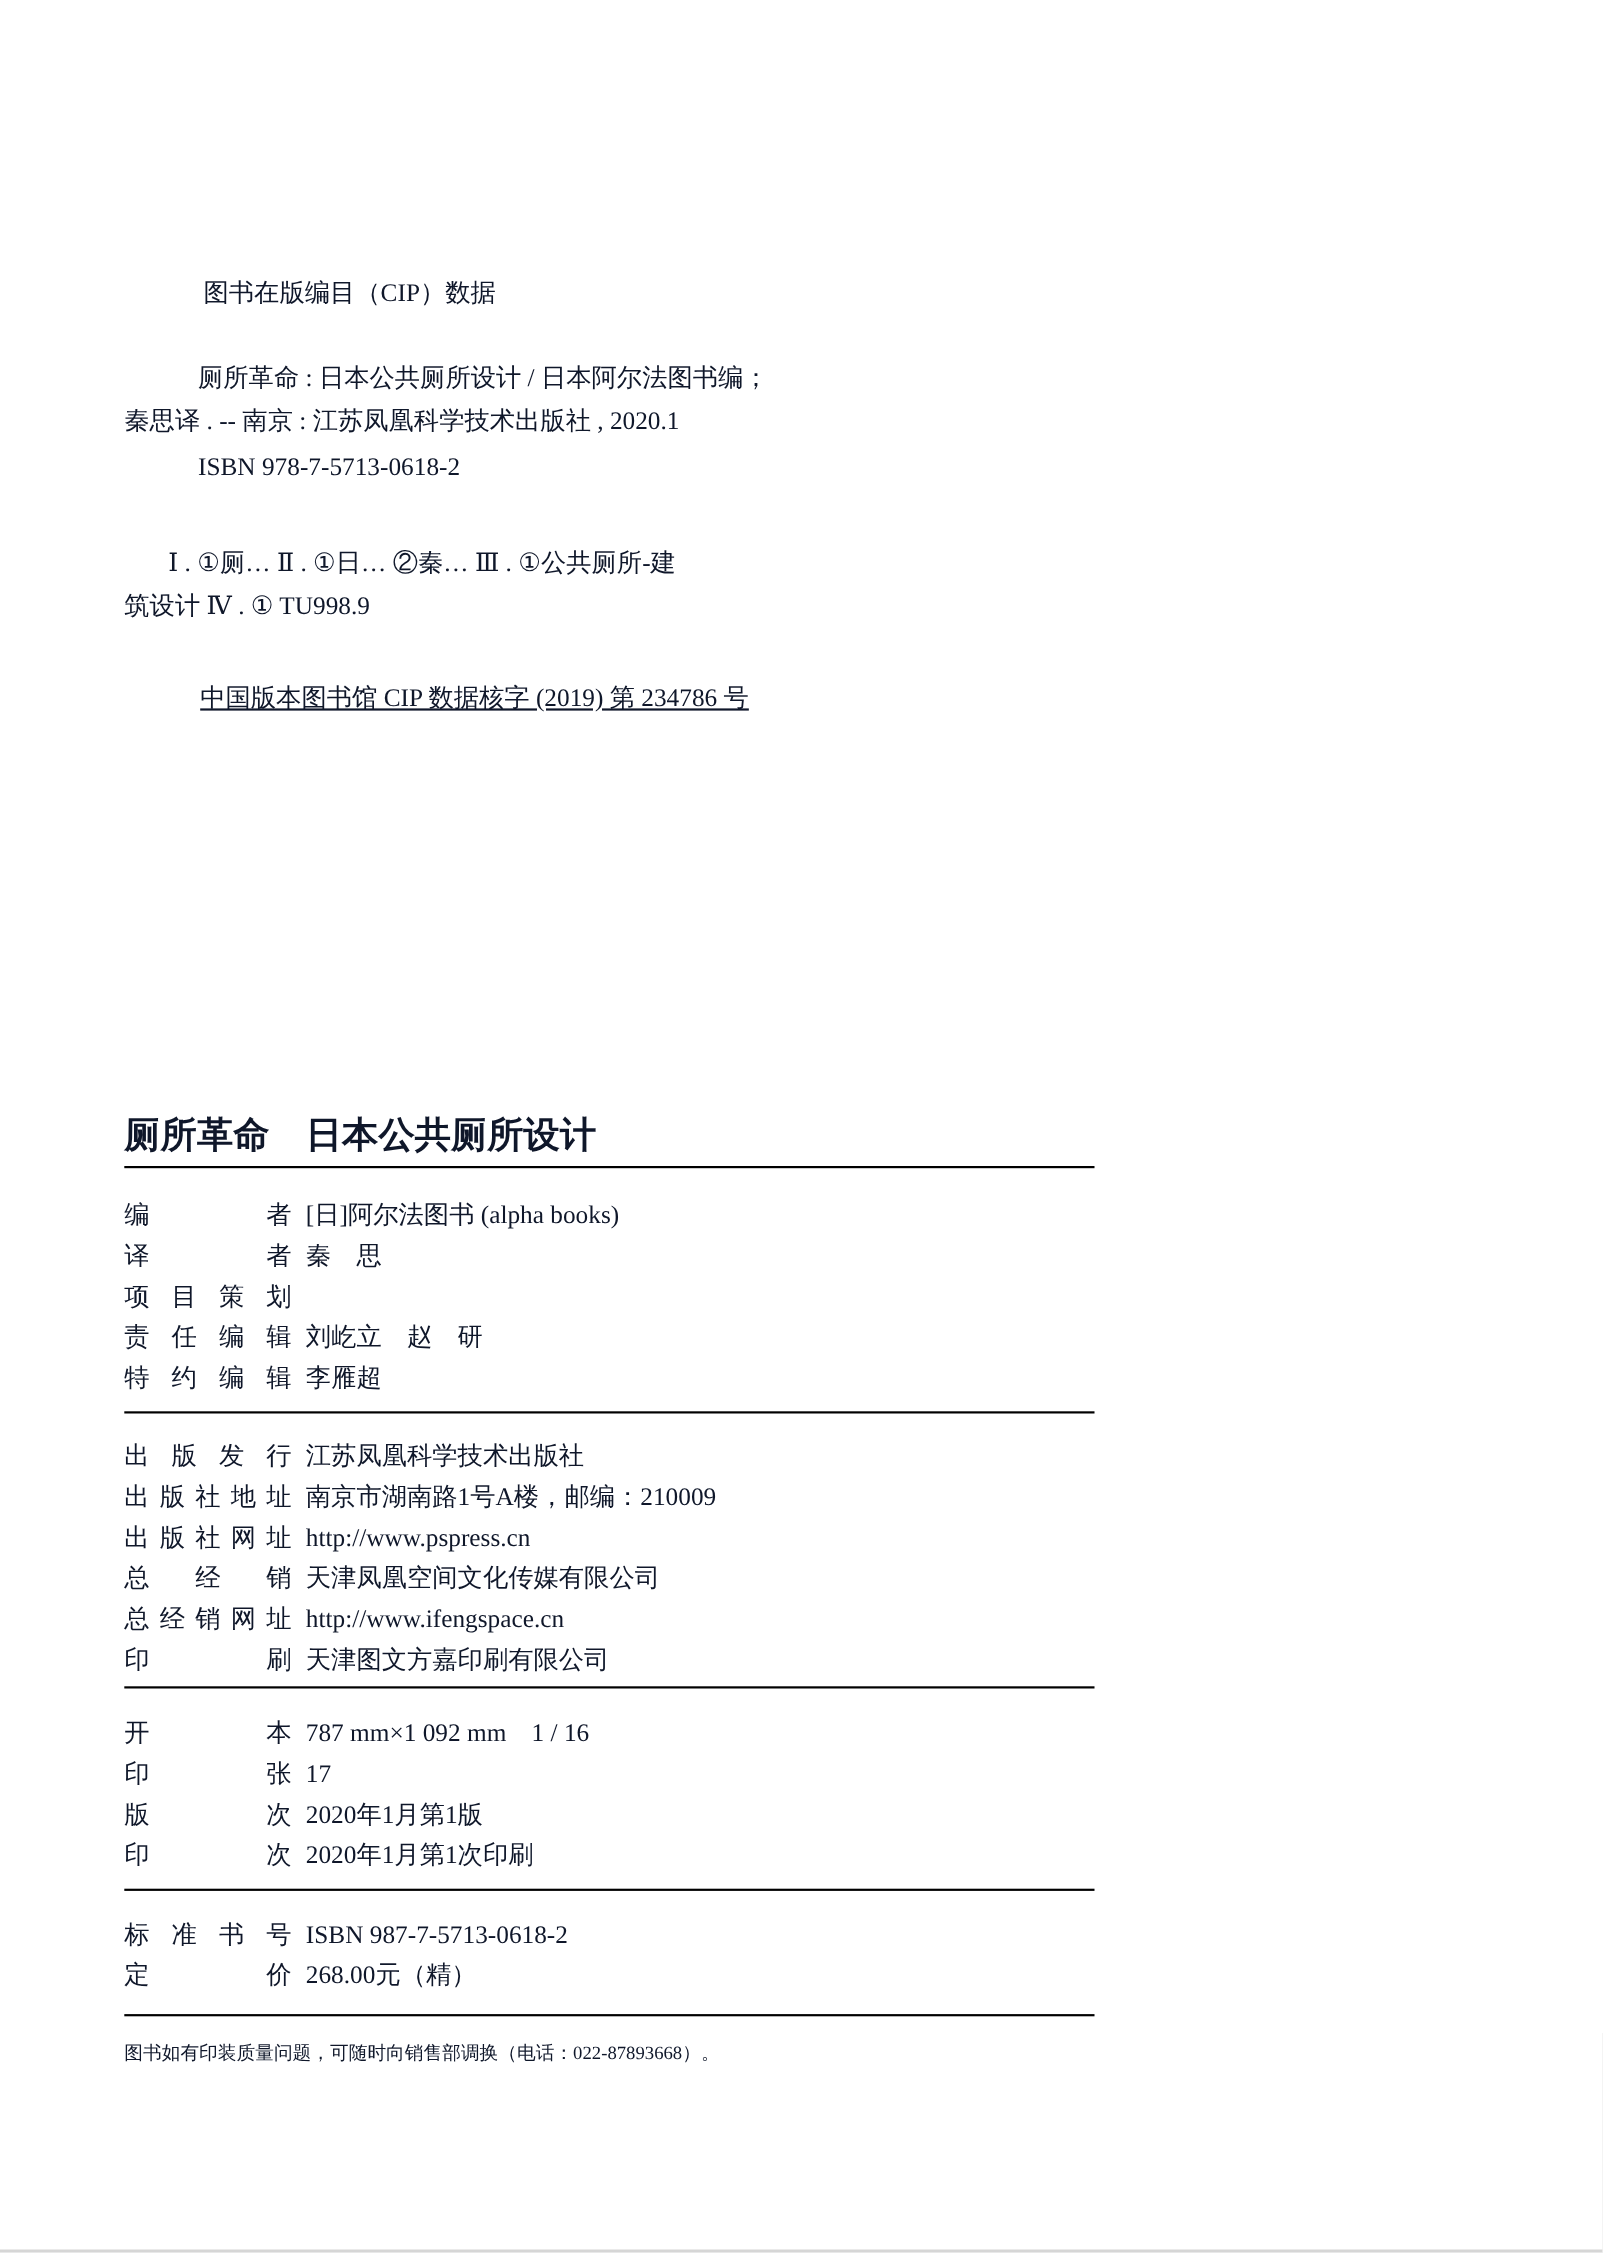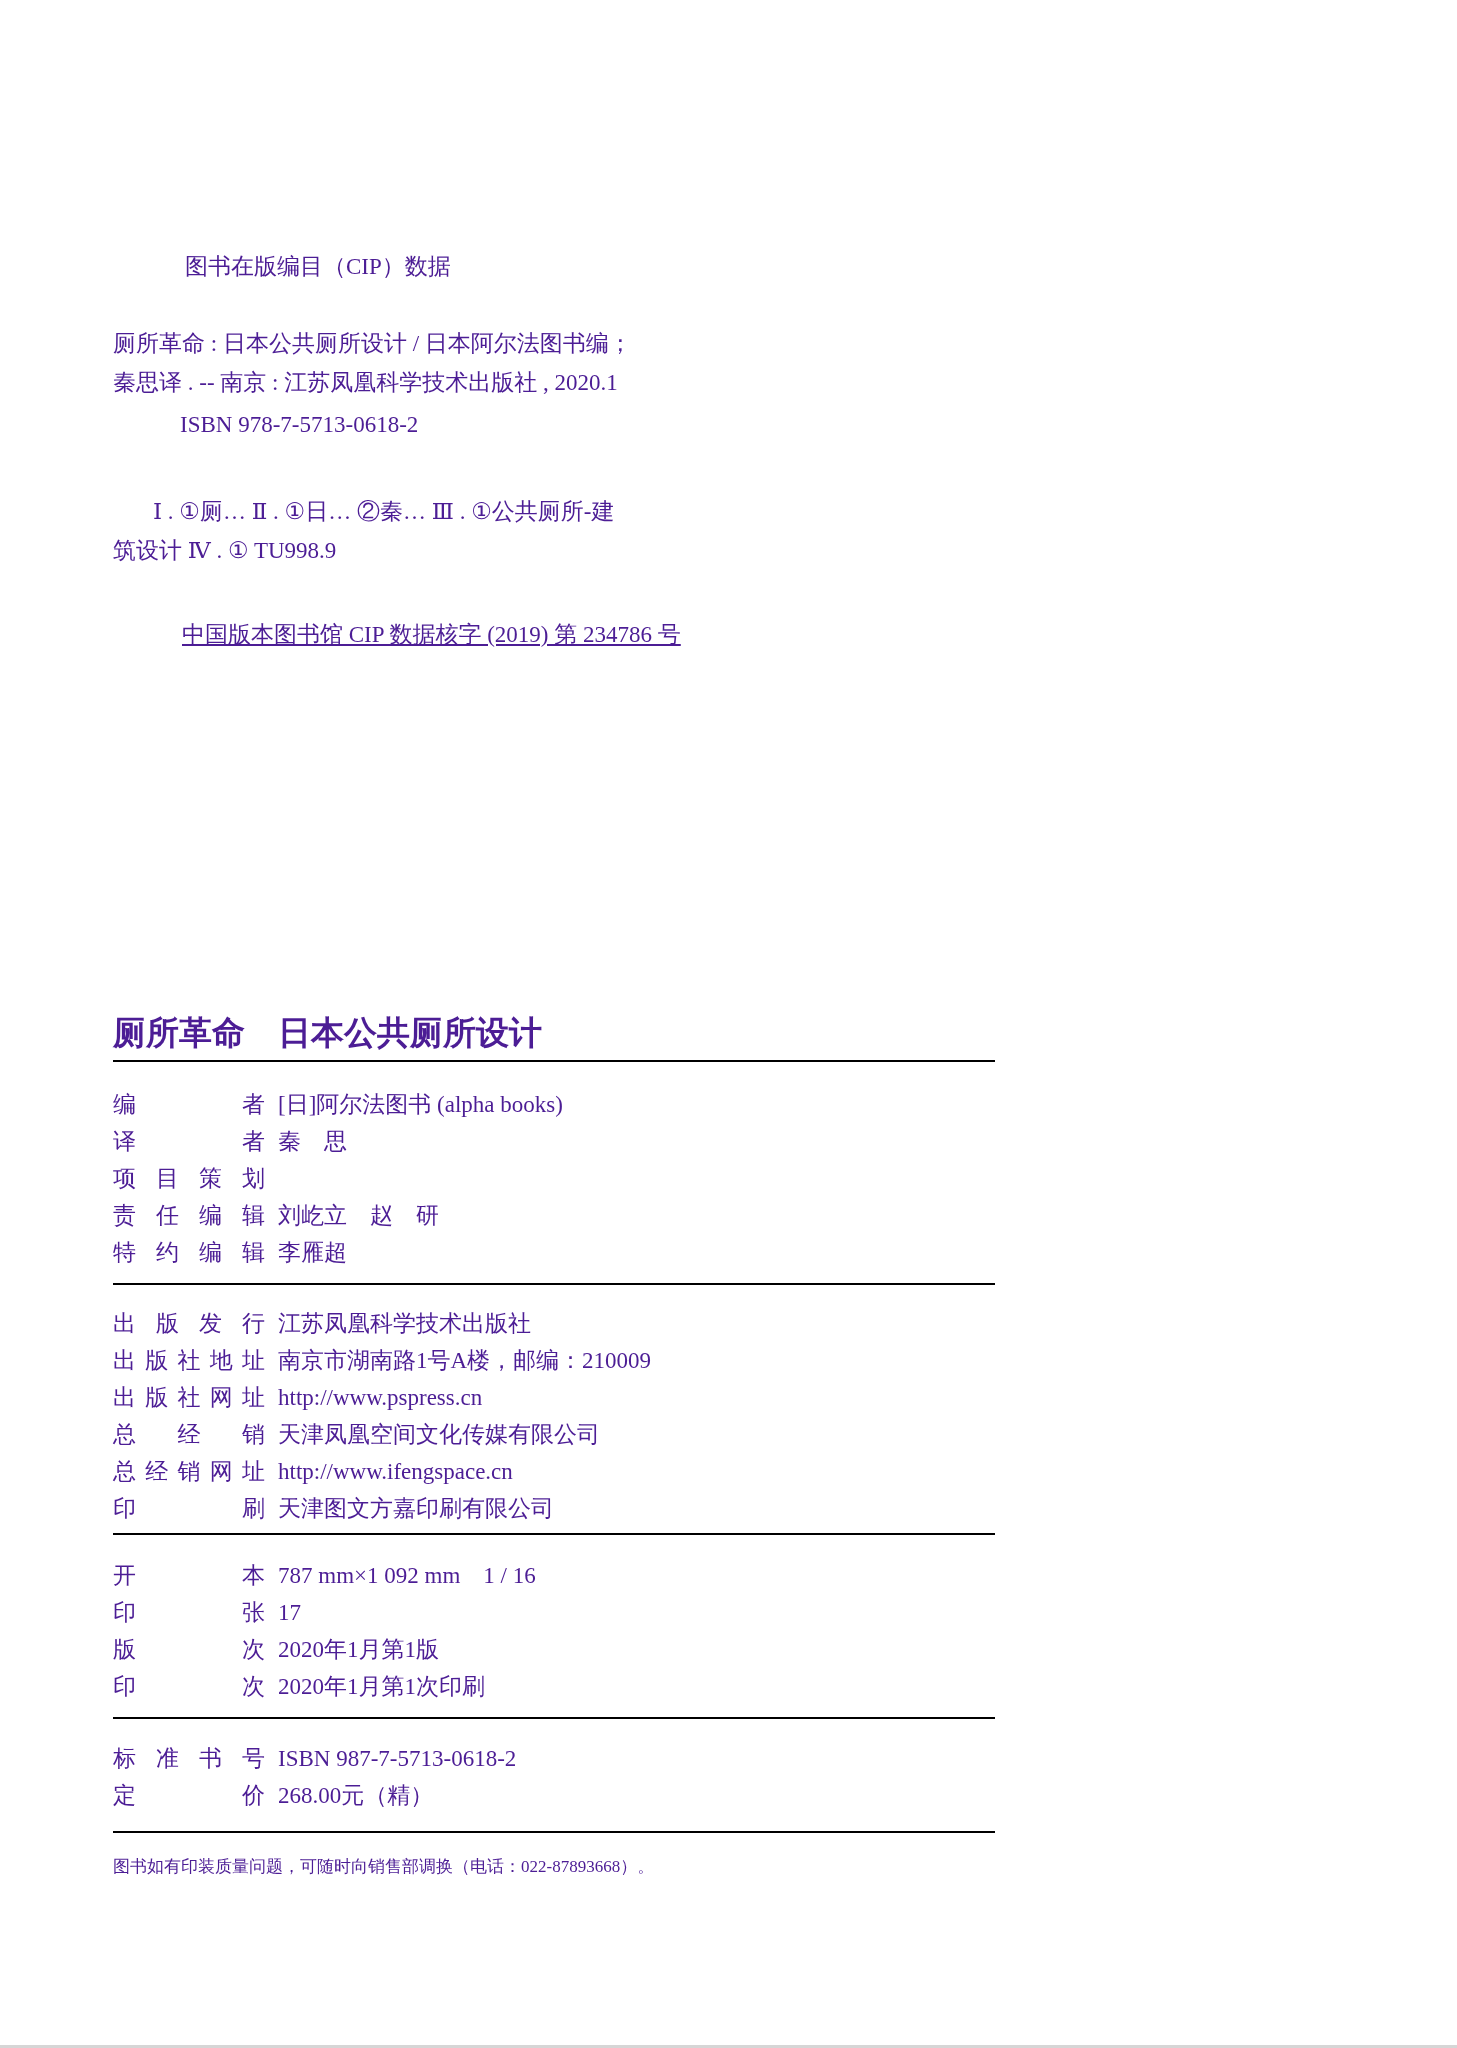--- a/index.html
+++ b/index.html
@@ -2,21 +2,21 @@
 <html><head>
 <meta charset="utf-8">
 <style>
   html, body { margin: 0; padding: 0; background: #e9e9e9; }
   .page {
     position: relative;
     width: 1457px;
     height: 2048px;
     margin: 0 auto;
     background: #ffffff;
-    color: #4c1d95;
+    color: #0f172a;
     font-family: "Liberation Serif", "DejaVu Serif", serif;
     overflow: hidden;
   }
   
   .page::after {
     content: "";
     position: absolute;
     left: 0; right: 0; bottom: 0;
     height: 3px;
     background: #d6d6d6;
@@ -26,21 +26,21 @@
   .cip {
     position: absolute;
     left: 113px;
     top: 247px;
     width: 905px;
     font-size: 23px;
     line-height: 39px;
   }
   .cip p { margin: 0; }
   .cip .cip-header    { margin-left: 72px; margin-bottom: 38px; }
-  .cip .rec-line1     { }
+  .cip .rec-line1     { margin-left: 67px; }
   .cip .rec-line2     { margin-left: 0; }
   .cip .cip-isbn      { margin-left: 67px; margin-top: 3px; }
   .cip .class-line1   { margin-left: 40px; margin-top: 48px; }
   .cip .class-line2   { margin-left: 0; }
   .cip .cip-number    { margin-left: 69px; margin-top: 45px; text-decoration: underline; }
 
   
   .colophon {
     position: absolute;
     left: 113px;

